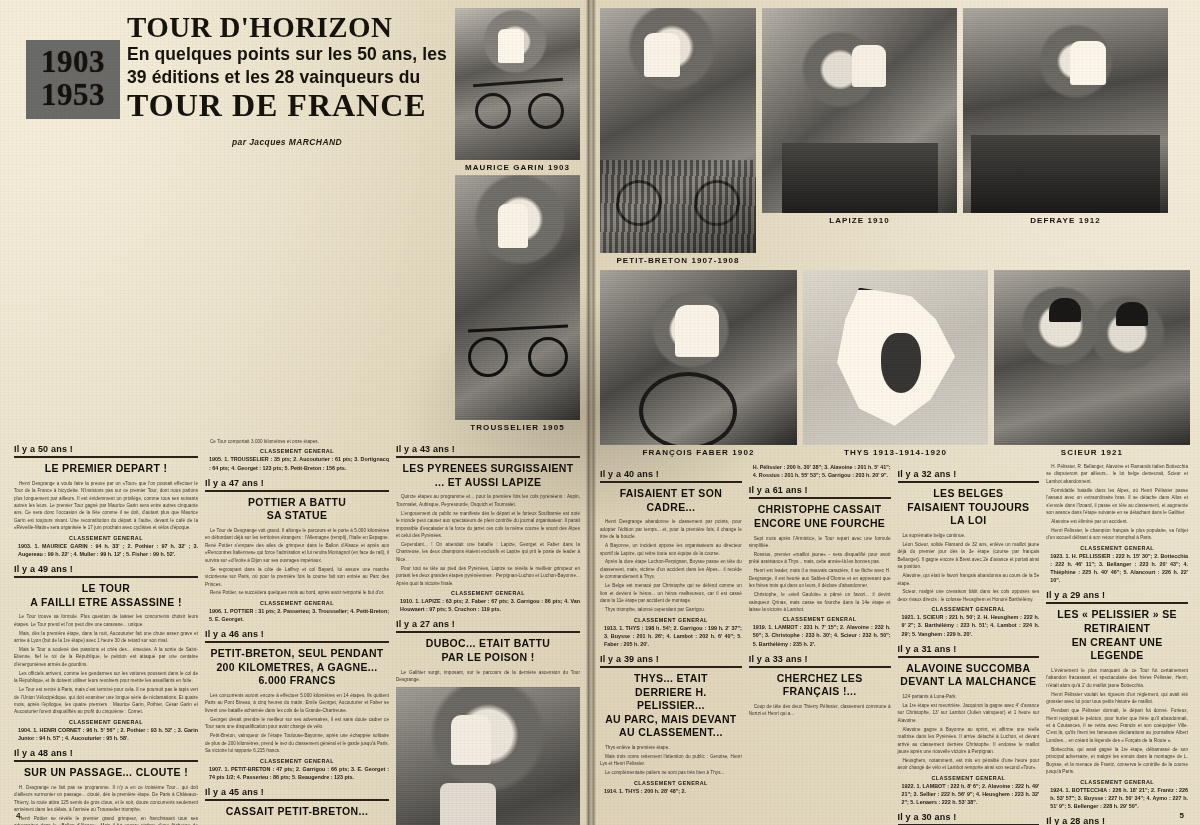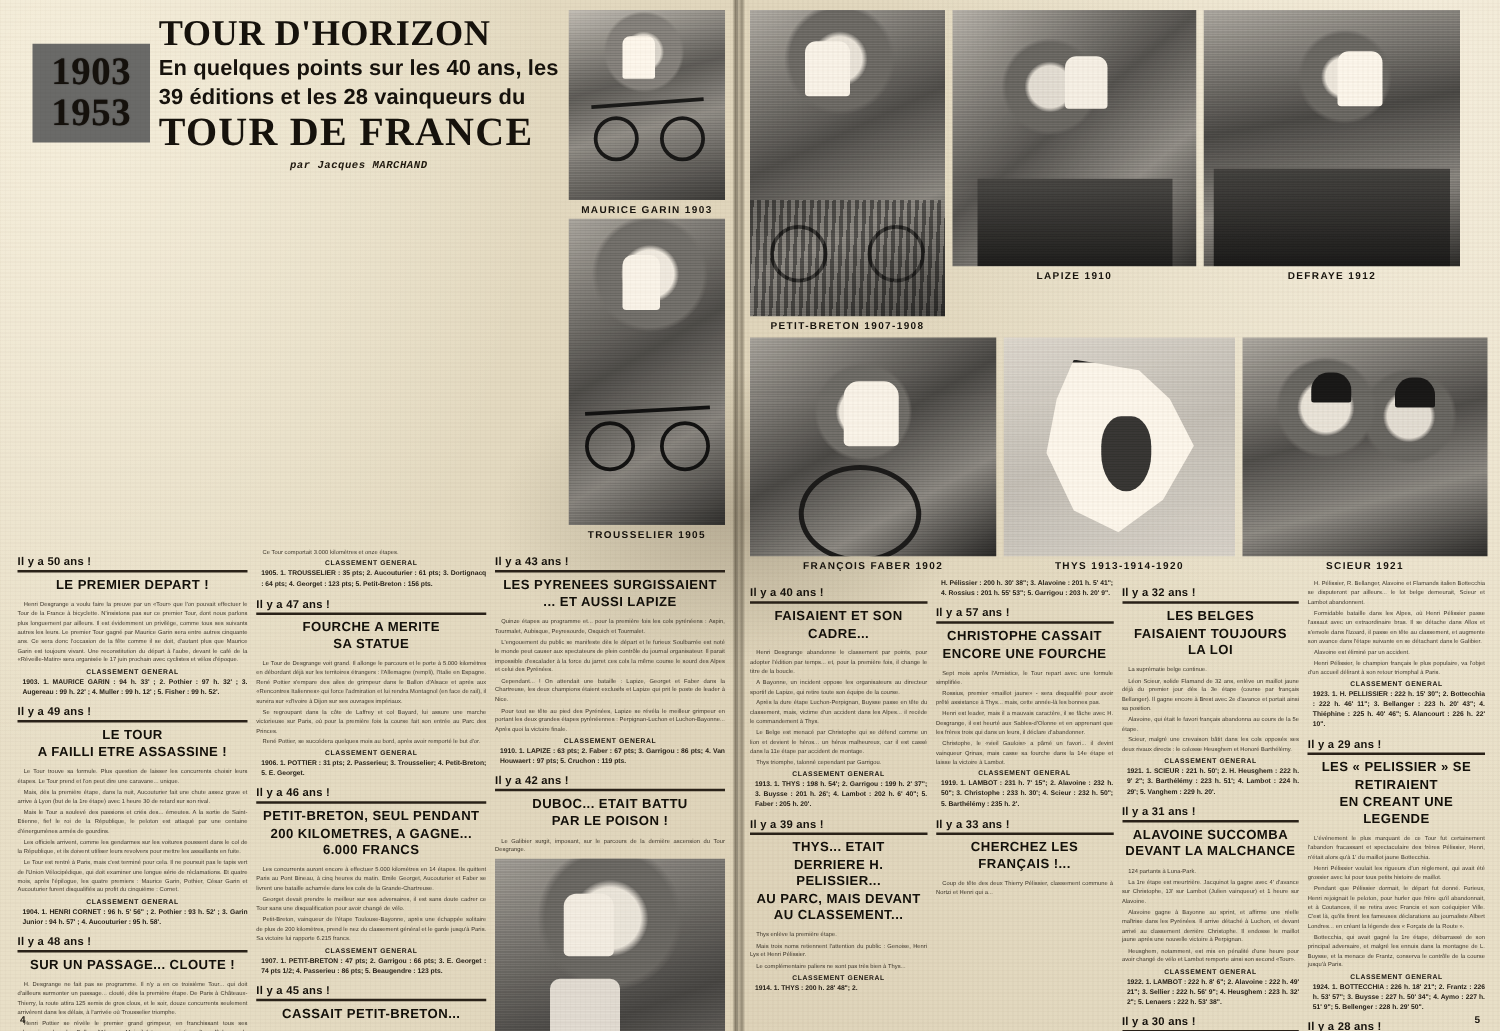--- a/index.html
+++ b/index.html
@@ -56,21 +56,21 @@
     text-shadow:0 0 1px rgba(0,0,0,.6);
   }
   .titleblock{flex:1;padding-top:2px;}
   .t1{font-family:"Liberation Serif", serif;font-weight:bold;
       font-size:29px;line-height:.95;letter-spacing:.4px;color:#16120c;}
   .t2{font-family:"Liberation Sans", sans-serif;font-weight:bold;
       font-size:17.5px;line-height:1.22;letter-spacing:.1px;color:#16120c;margin-top:2px;}
   .t3{font-family:"Liberation Serif", serif;font-weight:bold;
       font-size:32px;line-height:1;letter-spacing:1px;color:#16120c;margin-top:1px;}
   .byline{font-size:8.5px;font-style:italic;font-weight:bold;color:#20190f;
-      text-align:center;margin-top:6px;letter-spacing:.4px;font-family:Liberation Mono, monospace;}
+      text-align:center;margin-top:16px;letter-spacing:.4px;}
 
   
   .photo{
     position:relative;overflow:hidden;background:#8d8880;
     filter:grayscale(1) contrast(1.04) sepia(.18);
   }
   .photo .ph-grain{position:absolute;inset:0;
     background-image:repeating-linear-gradient(0deg,rgba(255,255,255,.05) 0 1px,rgba(0,0,0,.05) 1px 2px);
     mix-blend-mode:overlay;}
   .cap{
@@ -118,21 +118,21 @@
     <div style="display:flex;gap:8px;">
       <div style="flex:1;min-width:0;">
 
         <div class="masthead">
           <div class="yearbox">
             <div>1903</div>
             <div>1953</div>
           </div>
           <div class="titleblock">
             <div class="t1">TOUR D'HORIZON</div>
-            <div class="t2">En quelques points sur les 40 ans, les</div>
+            <div class="t2">En quelques points sur les 50 ans, les</div>
             <div class="t2">39 éditions et les 28 vainqueurs du</div>
             <div class="t3">TOUR DE FRANCE</div>
             <div class="byline">par Jacques MARCHAND</div>
           </div>
         </div>
       </div>
 
       <div style="flex:0 0 125px;">
         <div class="photo" style="height:152px;background:
                radial-gradient(circle at 48% 22%,#cfc9bb 0 10%,#7f7a71 12% 22%,rgba(0,0,0,0) 24%),
@@ -201,21 +201,21 @@
       <div class="col">
         <div>
           <div class="body">
             <p>Ce Tour comportait 3.000 kilomètres et onze étapes.</p>
           </div>
           <div class="clsttl">CLASSEMENT GENERAL</div>
           <div class="clst">1905. 1. TROUSSELIER : 35 pts; 2. Aucouturier : 61 pts; 3. Dortignacq : 64 pts; 4. Georget : 123 pts; 5. Petit-Breton : 156 pts.</div>
         </div>
         <div>
           <span class="eralabel">Il y a 47 ans !</span>
-          <div class="secthead" style="white-space:pre-line">FOURCHE A MERITE
+          <div class="secthead" style="white-space:pre-line">POTTIER A BATTU
 SA STATUE</div>
           <div class="body">
             <p>Le Tour de Desgrange voit grand. Il allonge le parcours et le porte à 5.000 kilomètres en débordant déjà sur les territoires étrangers : l'Allemagne (rempli), l'Italie en Espagne. René Pottier s'empare des ailes de grimpeur dans le Ballon d'Alsace et après aux «Rencontres Italiennes» qui force l'admiration et lui rendra Montagnol (en face de rail), il survira sur «d'Ivoire à Dijon sur ses ouvrages impériaux.</p>
             <p>Se regroupant dans la côte de Laffrey et col Bayard, lui assure une marche victorieuse sur Paris, où pour la première fois la course fait son entrée au Parc des Princes.</p>
             <p>René Pottier, se succédera quelques mois au bord, après avoir remporté le but d'or.</p>
           </div>
           <div class="clsttl">CLASSEMENT GENERAL</div>
           <div class="clst">1906. 1. POTTIER : 31 pts; 2. Passerieu; 3. Trousselier; 4. Petit-Breton; 5. E. Georget.</div>
         </div>
         <div>
@@ -247,21 +247,21 @@
           <div class="body">
             <p>Quinze étapes au programme et... pour la première fois les cols pyrénéens : Aspin, Tourmalet, Aubisque, Peyresourde, Osquich et Tourmalet.</p>
             <p>L'engouement du public se manifeste dès le départ et le furieux Soulbarrée est noté le monde peut causer aux spectateurs de plein contrôle du journal organisateur. Il parait impossible d'escalader à la force du jarret ces cols la même course le sourd des Alpes et celui des Pyrénées.</p>
             <p>Cependant... ! On attendait une bataille : Lapize, Georget et Faber dans la Chartreuse, les deux champions étaient exclusifs et Lapize qui prit le poste de leader à Nice.</p>
             <p>Pour tout se tête au pied des Pyrénées, Lapize se révéla le meilleur grimpeur en portant les deux grandes étapes pyrénéennes : Perpignan-Luchon et Luchon-Bayonne... Après quoi la victoire finale.</p>
           </div>
           <div class="clsttl">CLASSEMENT GENERAL</div>
           <div class="clst">1910. 1. LAPIZE : 63 pts; 2. Faber : 67 pts; 3. Garrigou : 86 pts; 4. Van Houwaert : 97 pts; 5. Cruchon : 119 pts.</div>
         </div>
         <div>
-          <span class="eralabel">Il y a 42 ans !</span>
+          <span class="eralabel">Il y a 27 ans !</span>
           <div class="secthead" style="white-space:pre-line">DUBOC... ETAIT BATTU
 PAR LE POISON !</div>
           <div class="body">
             <p>Le Galibier surgit, imposant, sur le parcours de la dernière ascension du Tour Desgrange.</p>
           </div>
         </div>
 
         <div class="photo" style="height:340px;margin-top:4px;background:
                radial-gradient(circle at 50% 14%,#ded8c9 0 8%,#6a655c 10% 17%,rgba(0,0,0,0) 19%),
                linear-gradient(160deg,#9d9689 0%,#494540 40%,#7d766a 66%,#2e2b25 100%);">
@@ -379,21 +379,21 @@
             <p>Le complémentaire paliers ne sont pas très bien à Thys...</p>
           </div>
           <div class="clsttl">CLASSEMENT GENERAL</div>
           <div class="clst">1914. 1. THYS : 200 h. 28' 48"; 2.</div>
         </div>
       </div>
 
       <div class="col">
         <div class="clst">H. Pélissier : 200 h. 30' 38"; 3. Alavoine : 201 h. 5' 41"; 4. Rossius : 201 h. 55' 53"; 5. Garrigou : 203 h. 20' 9".</div>
         <div>
-          <span class="eralabel">Il y a 57 ans !</span>
+          <span class="eralabel">Il y a 61 ans !</span>
           <div class="secthead" style="white-space:pre-line">CHRISTOPHE CASSAIT
 ENCORE UNE FOURCHE</div>
           <div class="body">
             <p>Sept mois après l'Armistice, le Tour repart avec une formule simplifiée.</p>
             <p>Rossius, premier «maillot jaune» - sera disqualifié pour avoir prêté assistance à Thys... mais, cette année-là les bonnes pas.</p>
             <p>Henri est leader, mais il a mauvais caractère, il se fâche avec H. Desgrange, il est heurté aux Sables-d'Olonne et en apprenant que les frères trois qui dans un leurs, il déclare d'abandonner.</p>
             <p>Christophe, le «vieil Gaulois» a pâmé un favori... il devint vainqueur Qrinas, mais casse sa fourche dans la 14e étape et laisse la victoire à Lambot.</p>
           </div>
           <div class="clsttl">CLASSEMENT GENERAL</div>
           <div class="clst">1919. 1. LAMBOT : 231 h. 7' 15"; 2. Alavoine : 232 h. 50"; 3. Christophe : 233 h. 30'; 4. Scieur : 232 h. 50"; 5. Barthélémy : 235 h. 2'.</div>

